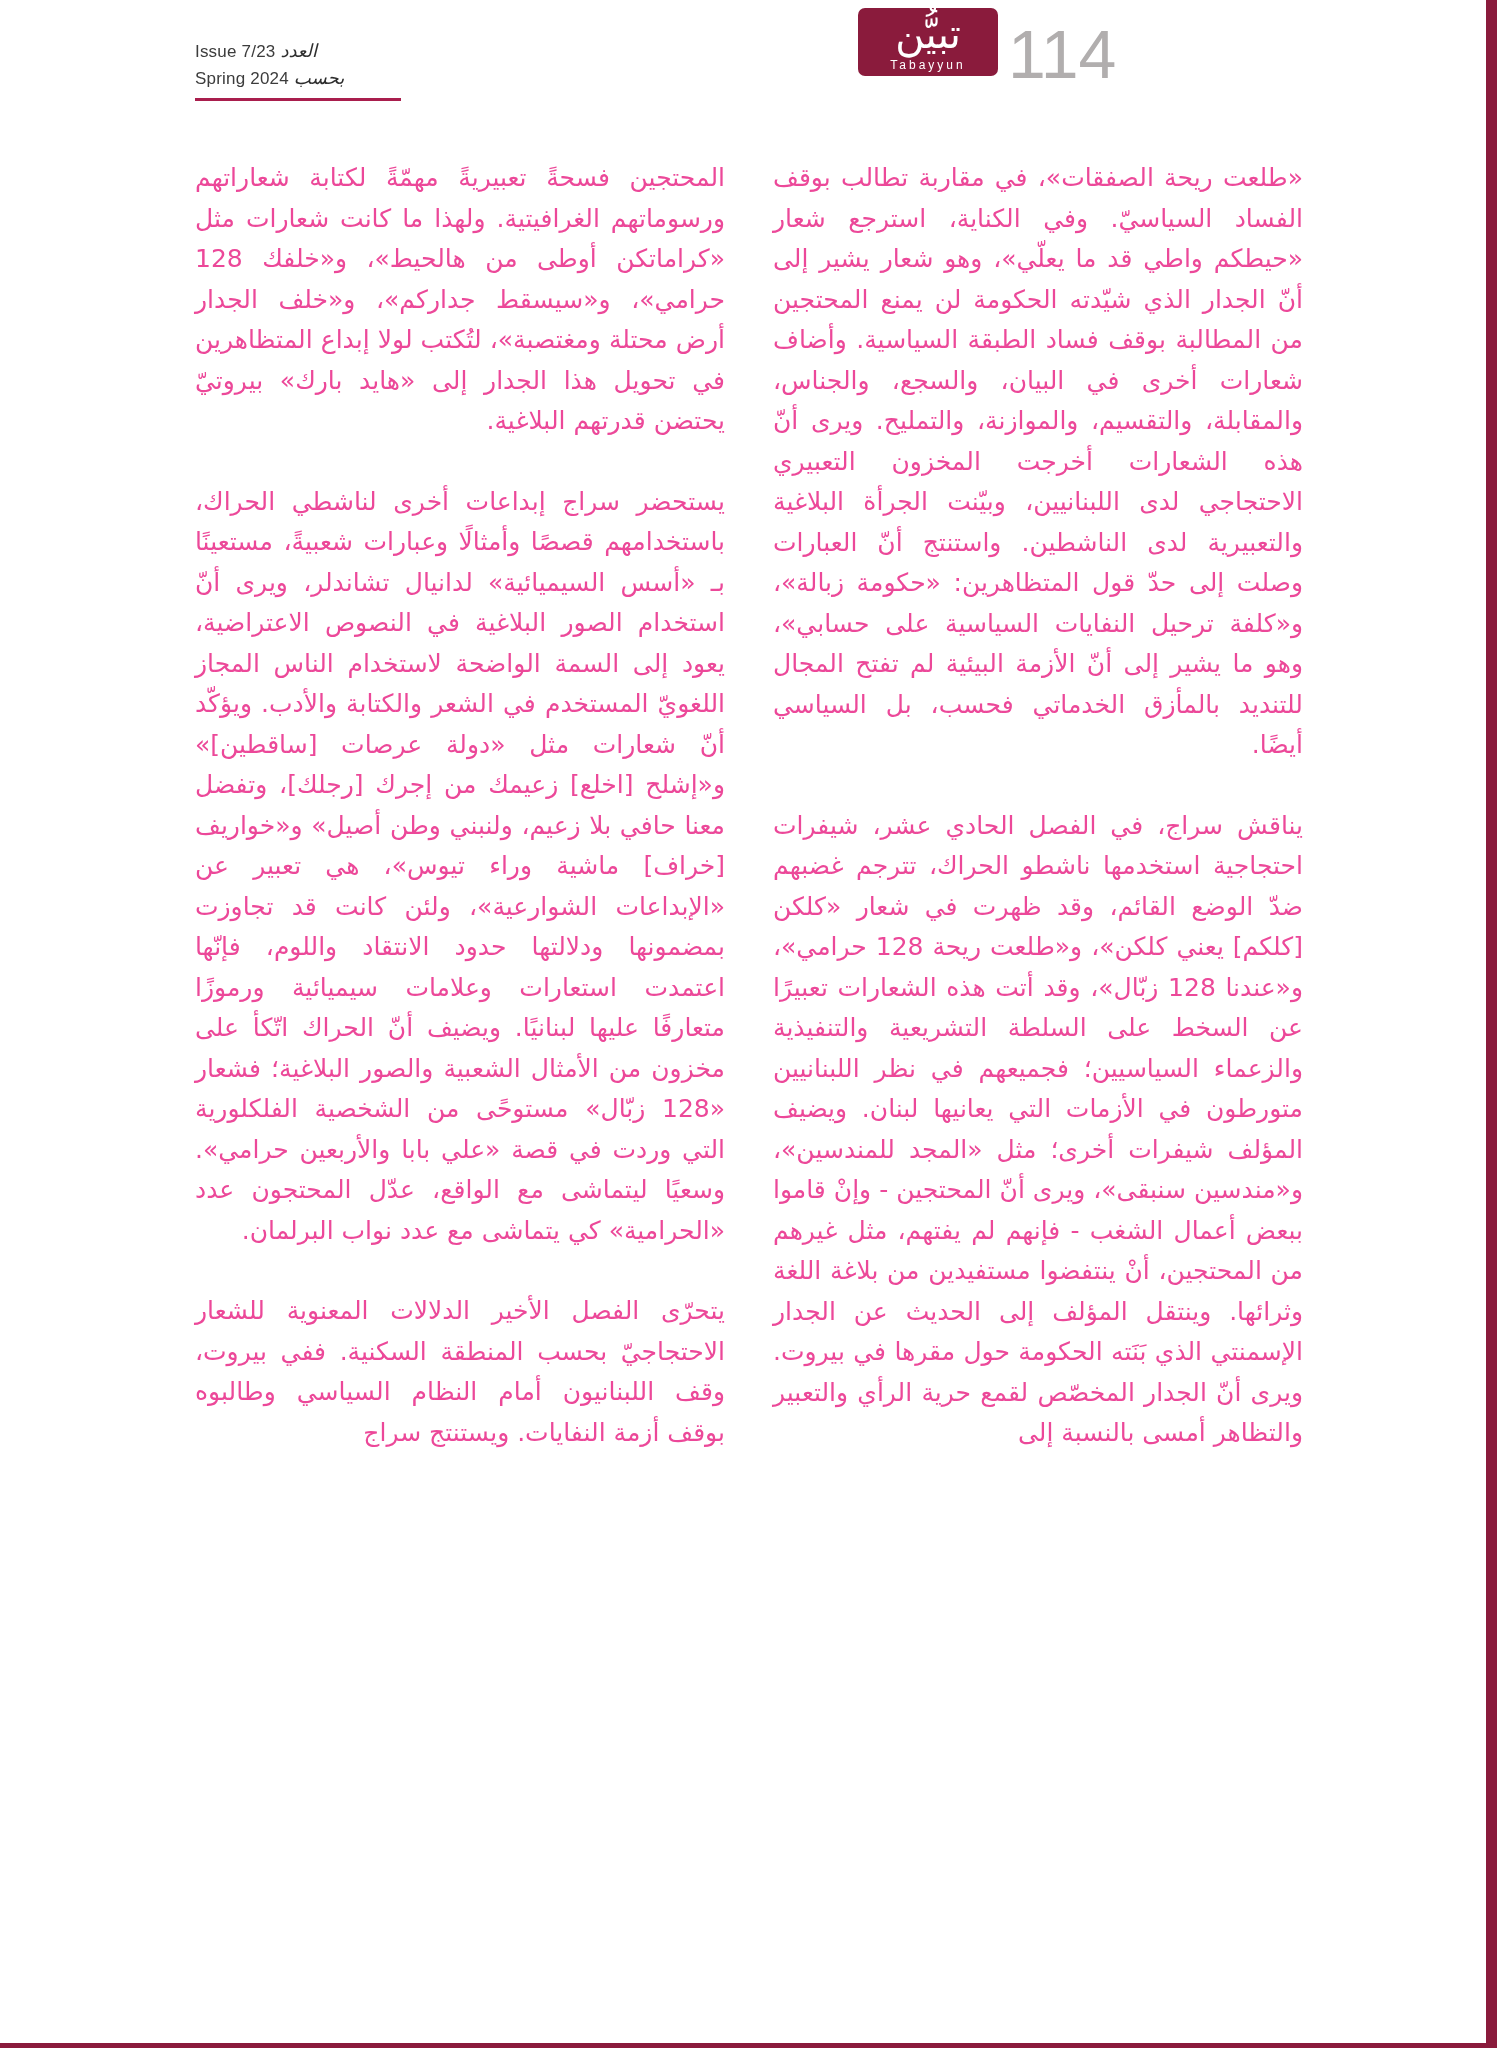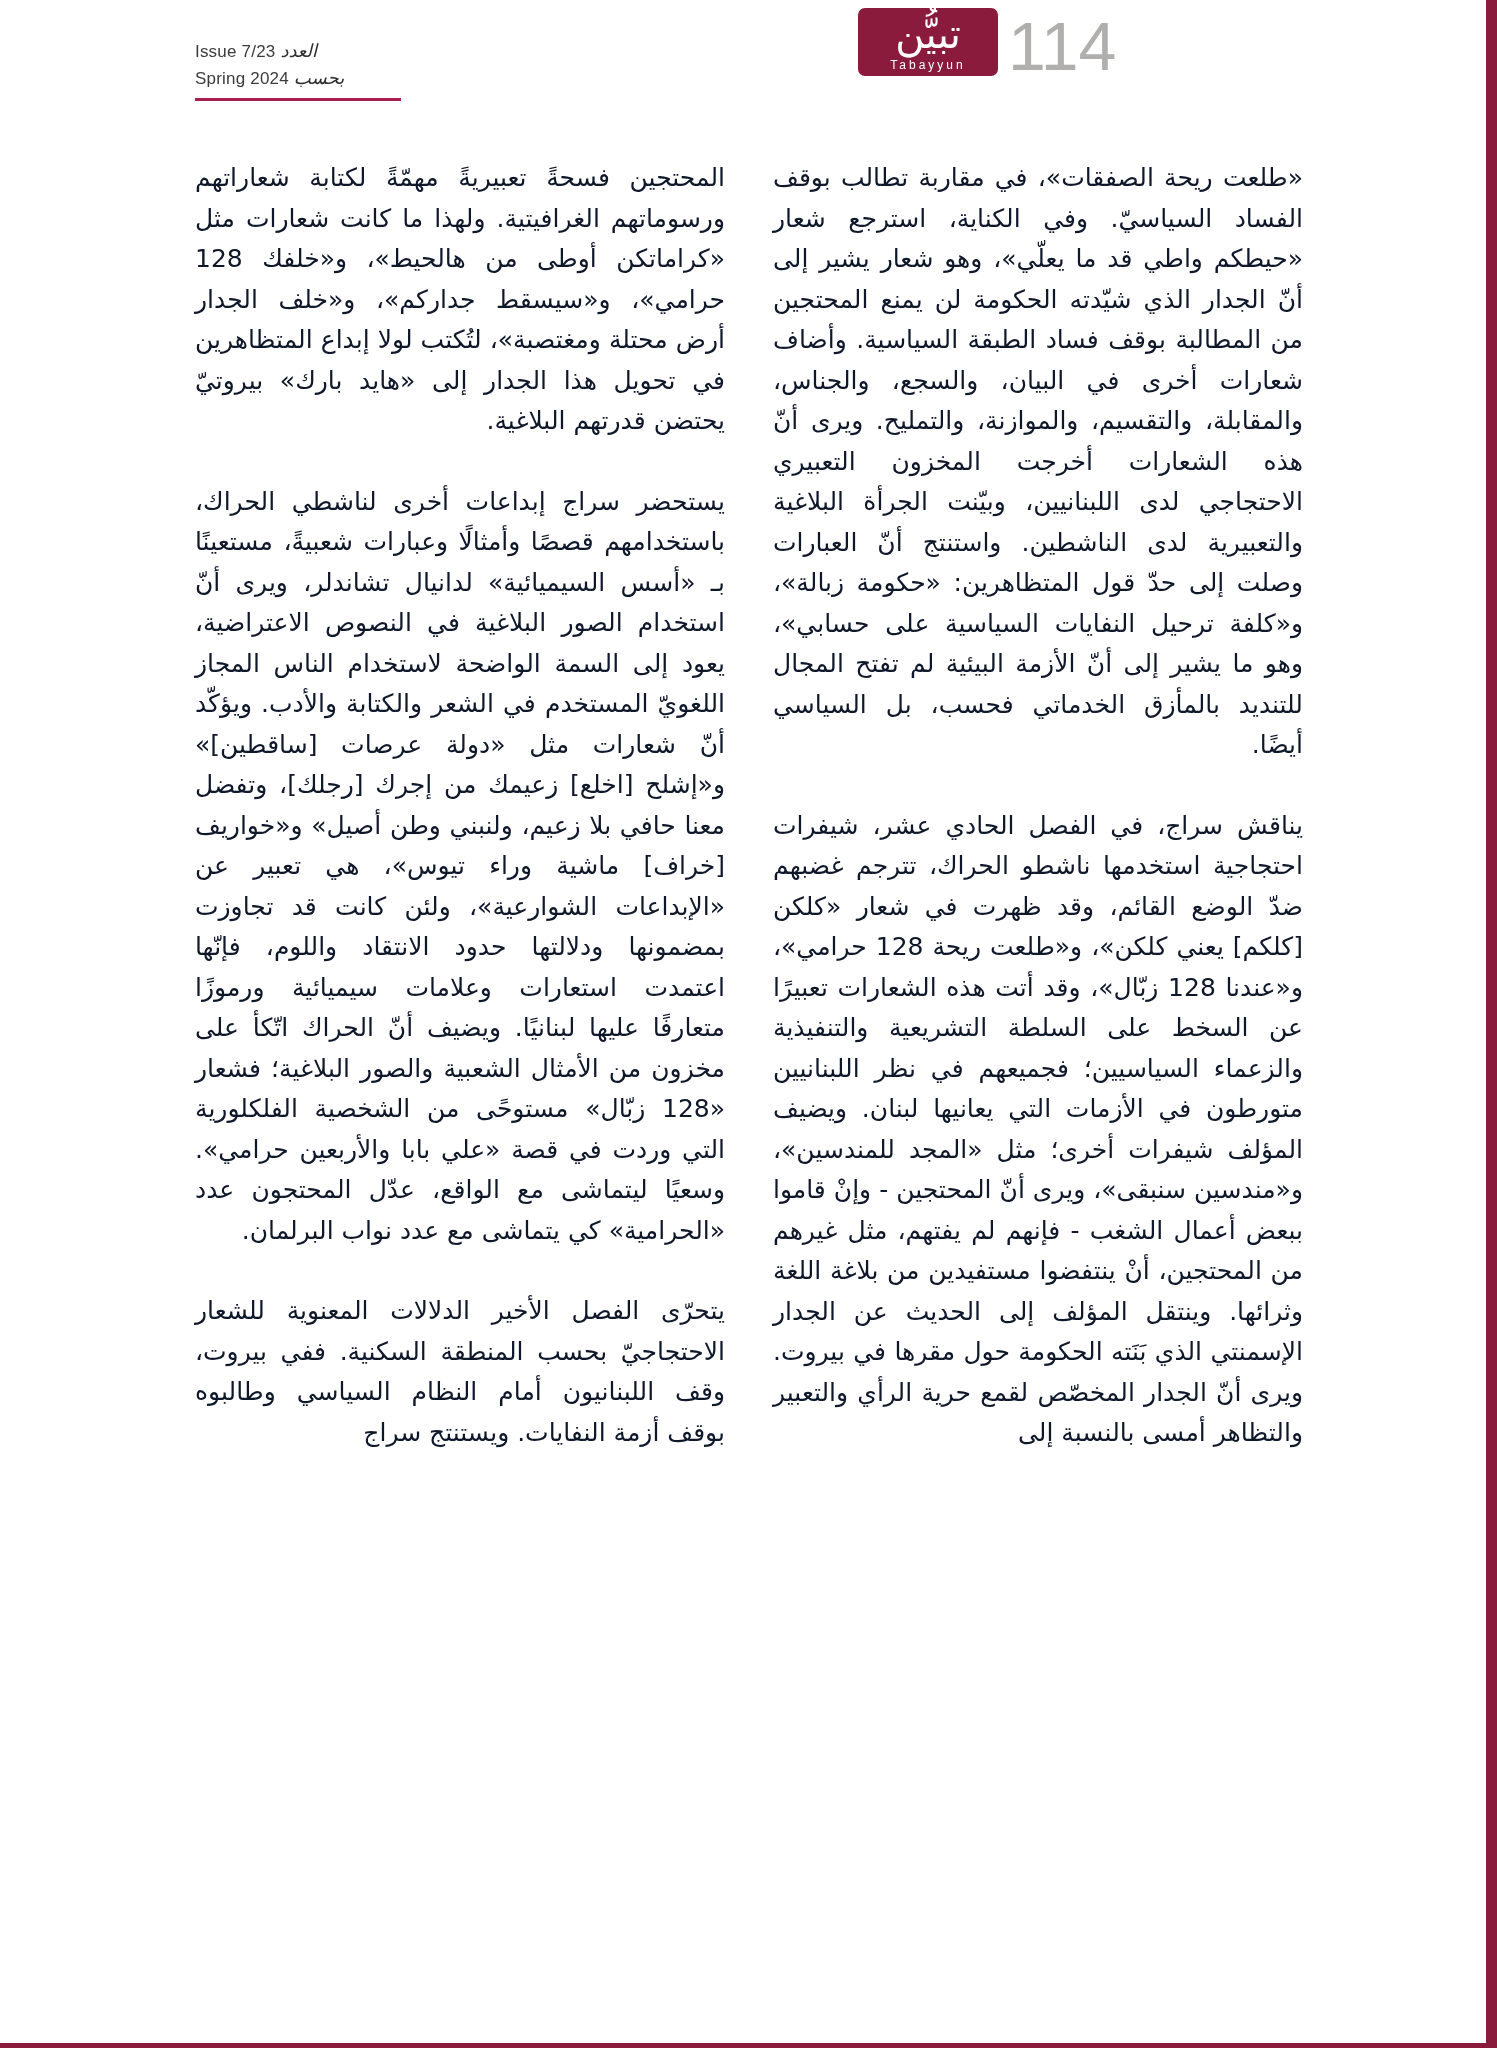--- a/index.html
+++ b/index.html
@@ -71,40 +71,40 @@
   .logo-en {
     font-size: 12px;
     letter-spacing: 3px;
     margin-top: 2px;
     font-family: "Liberation Sans", sans-serif;
     text-align: right;
   }
   .page-number {
     position: absolute;
     left: 1008px;
-    top: 12px;
+    top: 20px;
     font-size: 68px;
     line-height: 1;
     color: var(--number_gray, #b1aeae);
     font-family: "Liberation Sans", sans-serif;
   }
   .columns {
     position: absolute;
     top: 158px;
     left: 195px;
     width: 1108px;
     display: flex;
     gap: 48px;
   }
   .col {
     width: 530px;
     font-size: 25px;
     line-height: 1.62;
     text-align: justify;
-    color: #0f172a;
+    color: #ec4899;
   }
   .col p { margin: 0 0 40px 0; }
   .col p:last-child { margin-bottom: 0; }
 </style>
 </head>
 <body>
 
 <div class="page">
 
   <div class="side-strip"></div>

